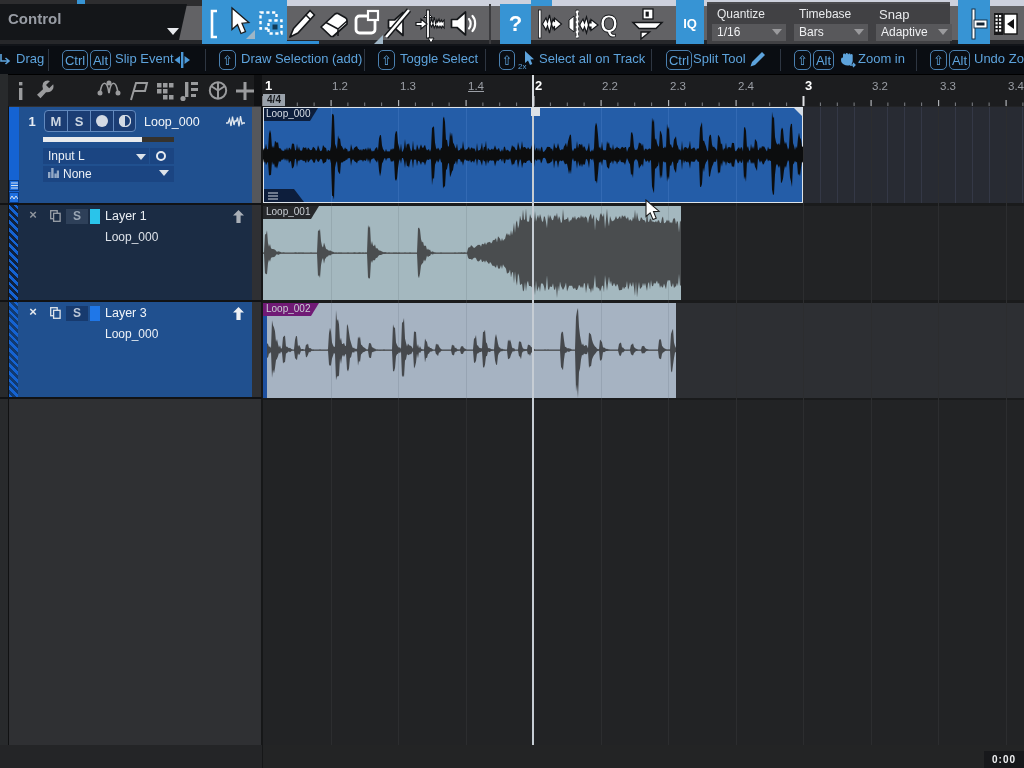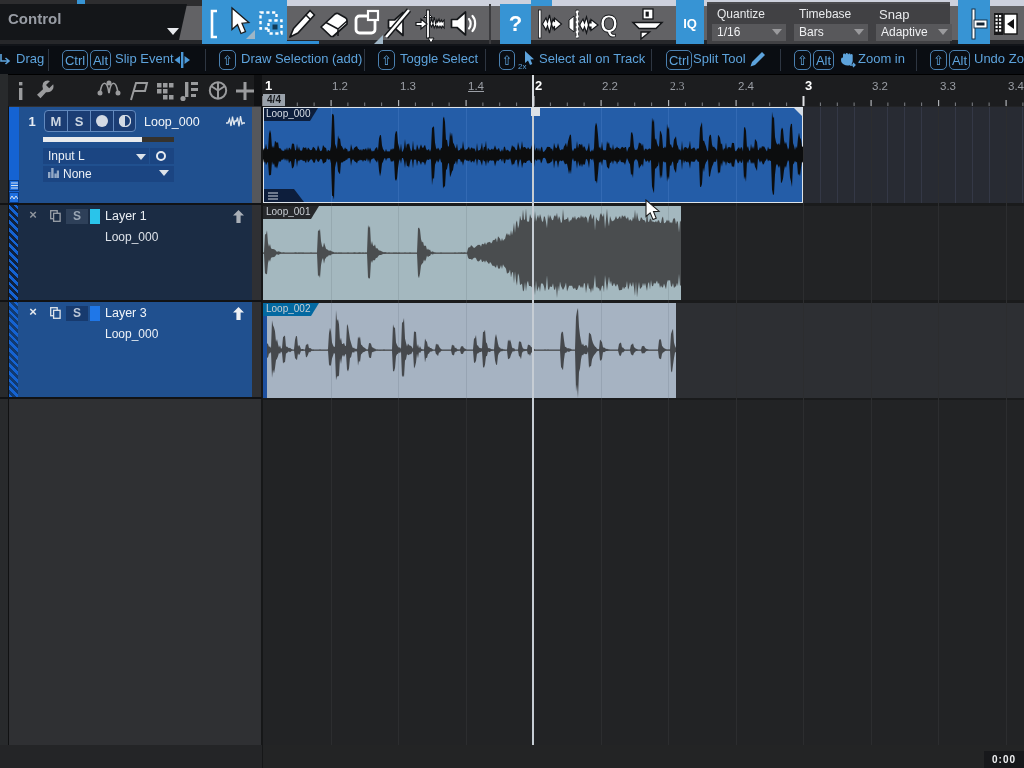--- a/index.html
+++ b/index.html
@@ -289,21 +289,21 @@
       <rect x="726.6" y="27.5" width="1" height="3.5" fill="#7e8185"></rect>
       <rect x="743.5" y="25" width="1.2" height="6" fill="#aeb1b5"></rect>
       <rect x="760.4" y="27.5" width="1" height="3.5" fill="#7e8185"></rect>
 </svg>
 <div class="rmajor" style="left:265px;top:78px;">1</div>
 <div class="rlabel" style="left:332px;top:80px;">1.2</div>
 <div class="rlabel" style="left:400px;top:80px;">1.3</div>
 <div class="rlabel" style="left:468px;top:80px;text-decoration:underline;">1.4</div>
 <div class="rmajor" style="left:535px;top:78px;">2</div>
 <div class="rlabel" style="left:602px;top:80px;">2.2</div>
-<div class="rlabel" style="left:670px;top:80px;font-family:Liberation Serif, serif;">2.3</div>
+<div class="rlabel" style="left:670px;top:80px;">2.3</div>
 <div class="rlabel" style="left:738px;top:80px;">2.4</div>
 <div class="rmajor" style="left:805px;top:78px;">3</div>
 <div class="rlabel" style="left:872px;top:80px;">3.2</div>
 <div class="rlabel" style="left:940px;top:80px;">3.3</div>
 <div class="rlabel" style="left:1008px;top:80px;">3.4</div>
 <div class="abs" style="left:263px;top:94px;width:22px;height:12px;background:#9aa2ab;color:#16181b;font-size:10px;font-weight:bold;text-align:center;line-height:12px;">4/4</div>
 
 <div class="abs" style="left:262px;top:106px;width:762px;height:662px;background:#222325;"></div>
 <div class="abs" style="left:262px;top:107px;width:762px;height:96px;background:#282b33;"></div>
 <div class="abs" style="left:262px;top:303px;width:762px;height:95px;background:#2d2f33;"></div>
@@ -396,21 +396,21 @@
     <div class="abs" style="left:398.0px;top:303px;width:1px;height:95px;background:#97a4b3;"></div>
     <div class="abs" style="left:465.5px;top:303px;width:1px;height:95px;background:#97a4b3;"></div>
     <div class="abs" style="left:533.0px;top:303px;width:1px;height:95px;background:#97a4b3;"></div>
     <div class="abs" style="left:600.5px;top:303px;width:1px;height:95px;background:#97a4b3;"></div>
     <div class="abs" style="left:668.0px;top:303px;width:1px;height:95px;background:#97a4b3;"></div>
 <div class="abs" style="left:263px;top:350px;width:413px;height:1px;background:#6d7175;"></div>
 <svg class="abs" style="left:263px;top:303px;" width="413" height="95" viewBox="0 0 413 95">
       <path d="M0,46.5 L1,28.2 L2,27.0 L3,27.0 L4,40.2 L5,41.0 L6,44.1 L7,43.2 L8,45.3 L9,17.3 L10,22.2 L11,24.6 L12,28.3 L13,38.9 L14,36.0 L15,41.1 L16,44.5 L17,42.2 L18,45.7 L19,44.9 L20,34.3 L21,33.3 L22,32.5 L23,43.7 L24,43.4 L25,44.4 L26,45.3 L27,44.8 L28,45.7 L29,46.3 L30,46.5 L31,46.5 L32,37.1 L33,33.0 L34,33.2 L35,43.7 L36,41.7 L37,43.6 L38,46.2 L39,46.0 L40,46.1 L41,46.4 L42,46.5 L43,41.5 L44,41.7 L45,40.6 L46,45.2 L47,44.9 L48,45.5 L49,46.4 L50,46.2 L51,46.5 L52,46.4 L53,46.4 L54,46.4 L55,46.5 L56,46.5 L57,46.3 L58,46.4 L59,46.5 L60,46.5 L61,46.5 L62,46.5 L63,46.5 L64,46.5 L65,46.3 L66,30.3 L67,24.7 L68,28.8 L69,39.5 L70,42.3 L71,44.1 L72,43.4 L73,6.9 L74,17.9 L75,16.1 L76,21.6 L77,37.7 L78,34.6 L79,41.1 L80,41.0 L81,39.7 L82,42.8 L83,43.0 L84,21.1 L85,23.0 L86,29.4 L87,36.3 L88,39.8 L89,43.1 L90,45.2 L91,44.4 L92,46.0 L93,45.4 L94,46.2 L95,33.6 L96,35.8 L97,33.3 L98,41.5 L99,42.2 L100,43.8 L101,44.5 L102,45.1 L103,46.1 L104,46.5 L105,46.3 L106,40.3 L107,40.1 L108,40.7 L109,44.3 L110,44.6 L111,45.6 L112,45.5 L113,46.5 L114,46.3 L115,46.5 L116,46.5 L117,46.4 L118,46.5 L119,46.5 L120,46.5 L121,46.3 L122,46.5 L123,46.4 L124,46.4 L125,46.5 L126,46.5 L127,46.4 L128,46.5 L129,46.5 L130,21.2 L131,24.8 L132,24.5 L133,39.6 L134,42.0 L135,43.7 L136,44.7 L137,44.2 L138,46.0 L139,19.5 L140,19.2 L141,15.0 L142,35.5 L143,39.8 L144,43.5 L145,40.6 L146,41.9 L147,42.7 L148,42.8 L149,44.3 L150,45.7 L151,28.6 L152,28.8 L153,29.0 L154,44.0 L155,41.0 L156,45.4 L157,43.1 L158,45.5 L159,46.3 L160,46.3 L161,46.4 L162,35.5 L163,37.7 L164,39.1 L165,44.0 L166,43.3 L167,45.0 L168,45.1 L169,45.8 L170,46.5 L171,46.4 L172,46.5 L173,40.5 L174,41.7 L175,40.9 L176,43.2 L177,44.9 L178,46.0 L179,46.4 L180,46.4 L181,46.5 L182,46.5 L183,46.5 L184,46.5 L185,46.5 L186,46.5 L187,46.5 L188,46.5 L189,41.5 L190,42.5 L191,42.2 L192,45.3 L193,44.6 L194,46.3 L195,46.3 L196,46.5 L197,46.3 L198,43.5 L199,43.3 L200,43.3 L201,45.3 L202,45.5 L203,46.3 L204,46.5 L205,46.5 L206,46.5 L207,46.5 L208,46.5 L209,46.5 L210,46.4 L211,35.5 L212,35.2 L213,32.1 L214,42.3 L215,42.4 L216,44.5 L217,45.0 L218,45.2 L219,45.3 L220,28.8 L221,29.1 L222,26.7 L223,39.2 L224,40.5 L225,45.1 L226,45.2 L227,45.2 L228,45.9 L229,46.2 L230,46.2 L231,46.5 L232,35.1 L233,31.1 L234,35.3 L235,40.8 L236,44.2 L237,44.5 L238,45.9 L239,45.5 L240,46.3 L241,46.3 L242,46.5 L243,46.4 L244,46.4 L245,36.6 L246,38.5 L247,36.4 L248,39.6 L249,44.2 L250,45.4 L251,44.9 L252,46.4 L253,46.4 L254,46.4 L255,46.5 L256,38.3 L257,38.7 L258,38.7 L259,43.1 L260,45.5 L261,45.7 L262,46.3 L263,46.1 L264,46.2 L265,41.4 L266,41.9 L267,42.3 L268,43.7 L269,44.5 L270,45.4 L271,45.7 L272,46.5 L273,46.5 L274,46.4 L275,46.5 L276,46.5 L277,46.5 L278,46.5 L279,46.5 L280,46.5 L281,46.5 L282,46.3 L283,46.5 L284,46.5 L285,46.3 L286,46.5 L287,46.5 L288,46.5 L289,46.5 L290,46.4 L291,46.5 L292,46.5 L293,46.4 L294,46.5 L295,46.5 L296,46.5 L297,46.5 L298,31.0 L299,28.6 L300,29.3 L301,37.2 L302,44.1 L303,43.7 L304,45.4 L305,45.1 L306,45.4 L307,45.4 L308,46.0 L309,46.5 L310,46.4 L311,46.4 L312,46.5 L313,14.0 L314,8.0 L315,5.1 L316,23.8 L317,32.5 L318,38.0 L319,42.3 L320,40.6 L321,43.1 L322,42.8 L323,41.7 L324,43.1 L325,45.4 L326,29.5 L327,30.6 L328,31.4 L329,36.7 L330,39.9 L331,41.9 L332,43.6 L333,44.3 L334,45.8 L335,46.1 L336,46.3 L337,36.6 L338,37.8 L339,39.2 L340,44.5 L341,44.5 L342,45.1 L343,46.0 L344,45.8 L345,46.3 L346,46.3 L347,46.4 L348,46.5 L349,46.5 L350,46.5 L351,46.5 L352,46.5 L353,46.5 L354,46.5 L355,46.5 L356,41.0 L357,40.1 L358,39.4 L359,44.5 L360,44.5 L361,45.7 L362,46.4 L363,46.4 L364,46.4 L365,46.5 L366,46.5 L367,46.4 L368,41.8 L369,41.6 L370,40.2 L371,43.9 L372,45.0 L373,45.7 L374,45.9 L375,46.5 L376,46.4 L377,46.4 L378,46.5 L379,43.0 L380,43.2 L381,42.7 L382,44.8 L383,45.8 L384,46.1 L385,46.3 L386,46.5 L387,46.5 L388,46.4 L389,46.5 L390,46.4 L391,46.5 L392,46.5 L393,46.4 L394,46.5 L395,46.5 L396,37.5 L397,35.8 L398,37.0 L399,42.8 L400,43.9 L401,45.3 L402,45.6 L403,46.2 L404,46.3 L405,46.5 L406,46.3 L407,46.5 L408,30.9 L409,28.0 L410,25.7 L411,39.5 L412,43.1 L413,45.1 L413,48.9 L412,49.6 L411,55.1 L410,61.9 L409,69.4 L408,68.1 L407,47.5 L406,47.5 L405,47.5 L404,47.5 L403,47.6 L402,48.1 L401,48.9 L400,49.5 L399,51.1 L398,56.2 L397,55.8 L396,55.3 L395,47.5 L394,47.5 L393,47.5 L392,47.5 L391,47.5 L390,47.5 L389,47.5 L388,47.6 L387,47.5 L386,47.5 L385,47.6 L384,47.7 L383,48.2 L382,49.6 L381,50.4 L380,50.1 L379,50.7 L378,47.7 L377,47.6 L376,47.5 L375,47.5 L374,47.9 L373,48.0 L372,48.9 L371,50.0 L370,52.5 L369,52.0 L368,51.3 L367,47.6 L366,47.5 L365,47.5 L364,47.7 L363,47.5 L362,47.5 L361,48.6 L360,49.4 L359,49.2 L358,52.3 L357,53.3 L356,51.2 L355,47.5 L354,47.5 L353,47.5 L352,47.5 L351,47.5 L350,47.5 L349,47.5 L348,47.6 L347,47.5 L346,47.6 L345,47.7 L344,47.9 L343,47.9 L342,48.8 L341,49.2 L340,49.1 L339,55.9 L338,57.5 L337,57.6 L336,47.5 L335,47.9 L334,48.2 L333,49.7 L332,50.9 L331,52.3 L330,54.0 L329,56.4 L328,63.6 L327,63.1 L326,65.1 L325,48.3 L324,51.1 L323,51.2 L322,50.9 L321,50.5 L320,52.4 L319,51.8 L318,56.5 L317,65.6 L316,68.9 L315,95.2 L314,81.6 L313,88.8 L312,47.5 L311,47.5 L310,47.6 L309,47.5 L308,47.8 L307,48.3 L306,48.9 L305,48.5 L304,48.6 L303,50.3 L302,49.5 L301,56.5 L300,67.2 L299,65.5 L298,63.9 L297,47.5 L296,47.5 L295,47.5 L294,47.5 L293,47.5 L292,47.5 L291,47.5 L290,47.5 L289,47.5 L288,47.5 L287,47.5 L286,47.5 L285,47.5 L284,47.5 L283,47.5 L282,47.5 L281,47.5 L280,47.5 L279,47.5 L278,47.5 L277,47.5 L276,47.6 L275,47.5 L274,47.5 L273,47.5 L272,47.5 L271,48.1 L270,48.2 L269,48.9 L268,50.2 L267,52.9 L266,50.7 L265,51.8 L264,47.7 L263,47.7 L262,47.9 L261,48.3 L260,48.6 L259,50.1 L258,56.2 L257,53.5 L256,53.3 L255,47.5 L254,47.6 L253,47.5 L252,47.6 L251,48.8 L250,48.1 L249,49.5 L248,51.7 L247,55.1 L246,55.8 L245,56.2 L244,47.5 L243,47.6 L242,47.7 L241,47.8 L240,47.5 L239,48.4 L238,48.1 L237,49.3 L236,50.0 L235,52.4 L234,62.0 L233,61.6 L232,57.3 L231,47.5 L230,47.6 L229,47.9 L228,47.9 L227,49.0 L226,49.0 L225,48.5 L224,53.1 L223,53.2 L222,61.8 L221,64.8 L220,64.0 L219,48.2 L218,48.9 L217,49.0 L216,49.5 L215,50.4 L214,50.5 L213,57.7 L212,59.8 L211,59.7 L210,47.5 L209,47.5 L208,47.5 L207,47.5 L206,47.5 L205,47.5 L204,47.5 L203,47.5 L202,48.1 L201,48.5 L200,50.7 L199,51.1 L198,50.7 L197,47.6 L196,47.5 L195,47.9 L194,47.8 L193,49.3 L192,48.5 L191,52.2 L190,52.2 L189,51.4 L188,47.5 L187,47.5 L186,47.5 L185,47.5 L184,47.5 L183,47.5 L182,47.5 L181,47.5 L180,47.5 L179,47.6 L178,48.0 L177,49.6 L176,49.6 L175,53.3 L174,51.6 L173,51.3 L172,47.5 L171,47.5 L170,47.6 L169,48.5 L168,48.4 L167,48.7 L166,50.5 L165,50.9 L164,55.0 L163,54.8 L162,59.5 L161,47.6 L160,47.5 L159,47.8 L158,48.2 L157,50.2 L156,49.0 L155,55.3 L154,50.4 L153,59.5 L152,63.4 L151,65.6 L150,48.2 L149,49.6 L148,51.6 L147,50.7 L146,52.3 L145,51.8 L144,51.3 L143,56.2 L142,57.6 L141,74.3 L140,72.2 L139,74.2 L138,48.3 L137,50.3 L136,49.3 L135,50.8 L134,51.2 L133,53.3 L132,65.1 L131,68.5 L130,68.1 L129,47.5 L128,47.5 L127,47.6 L126,47.5 L125,47.5 L124,47.5 L123,47.5 L122,47.5 L121,47.7 L120,47.5 L119,47.5 L118,47.5 L117,47.7 L116,47.5 L115,47.5 L114,47.5 L113,47.5 L112,48.6 L111,48.2 L110,49.3 L109,49.1 L108,55.0 L107,55.1 L106,54.2 L105,47.7 L104,47.5 L103,47.7 L102,48.4 L101,48.9 L100,49.2 L99,50.6 L98,51.6 L97,59.3 L96,57.4 L95,62.8 L94,47.8 L93,48.9 L92,47.8 L91,49.9 L90,48.7 L89,50.1 L88,54.5 L87,54.7 L86,65.6 L85,68.6 L84,66.4 L83,50.8 L82,51.7 L81,53.9 L80,51.8 L79,54.0 L78,61.1 L77,55.3 L76,72.6 L75,73.5 L74,73.3 L73,77.3 L72,51.2 L71,49.8 L70,52.8 L69,55.5 L68,62.0 L67,63.1 L66,61.6 L65,47.6 L64,47.5 L63,47.5 L62,47.5 L61,47.5 L60,47.5 L59,47.5 L58,47.6 L57,47.6 L56,47.5 L55,47.5 L54,47.5 L53,47.6 L52,47.5 L51,47.5 L50,47.9 L49,47.5 L48,48.2 L47,49.5 L46,48.8 L45,51.8 L44,53.7 L43,54.5 L42,47.5 L41,47.5 L40,47.8 L39,48.0 L38,47.8 L37,50.5 L36,52.2 L35,50.2 L34,56.9 L33,56.3 L32,54.9 L31,47.5 L30,47.5 L29,47.6 L28,48.6 L27,49.2 L26,48.6 L25,48.8 L24,50.3 L23,50.2 L22,59.2 L21,59.3 L20,60.4 L19,49.8 L18,48.4 L17,50.9 L16,49.8 L15,53.3 L14,55.7 L13,57.3 L12,65.1 L11,70.5 L10,66.6 L9,74.9 L8,48.8 L7,50.5 L6,50.2 L5,54.4 L4,54.7 L3,65.6 L2,66.9 L1,66.5 L0,47.5 Z" fill="#45484c"></path>
     </svg>
 <div class="abs" style="left:263px;top:303px;width:4px;height:95px;background:#1d4f9e;"></div>
-<div class="abs" style="left:263px;top:303px;width:56px;height:13px;background:#0369a1;clip-path:polygon(0 0,100% 0,calc(100% - 8px) 100%,0 100%);color:#c9ced4;font-size:10px;padding:0 0 0 3px;">Loop_002</div>
+<div class="abs" style="left:263px;top:303px;width:56px;height:13px;background:#701a75;clip-path:polygon(0 0,100% 0,calc(100% - 8px) 100%,0 100%);color:#c9ced4;font-size:10px;padding:0 0 0 3px;">Loop_002</div>
 
 <div class="abs" style="left:0;top:106px;width:262px;height:662px;background:#2f3033;"></div>
 <div class="abs" style="left:0;top:74px;width:8px;height:694px;background:#282a2c;"></div>
 <div class="abs" style="left:8px;top:106px;width:1px;height:662px;background:#101112;"></div>
 <div class="abs" style="left:261px;top:106px;width:1.5px;height:662px;background:#161718;"></div>
 <div class="abs" style="left:0;top:745px;width:262px;height:23px;background:#242527;"></div>
 
 <div class="abs" style="left:9px;top:107px;width:243px;height:96px;background:#20508f;"></div>
 <div class="abs" style="left:252px;top:107px;width:9px;height:96px;background:#55575b;"></div>
 <div class="abs" style="left:9px;top:107px;width:10px;height:96px;background:#1563d2;"></div>

